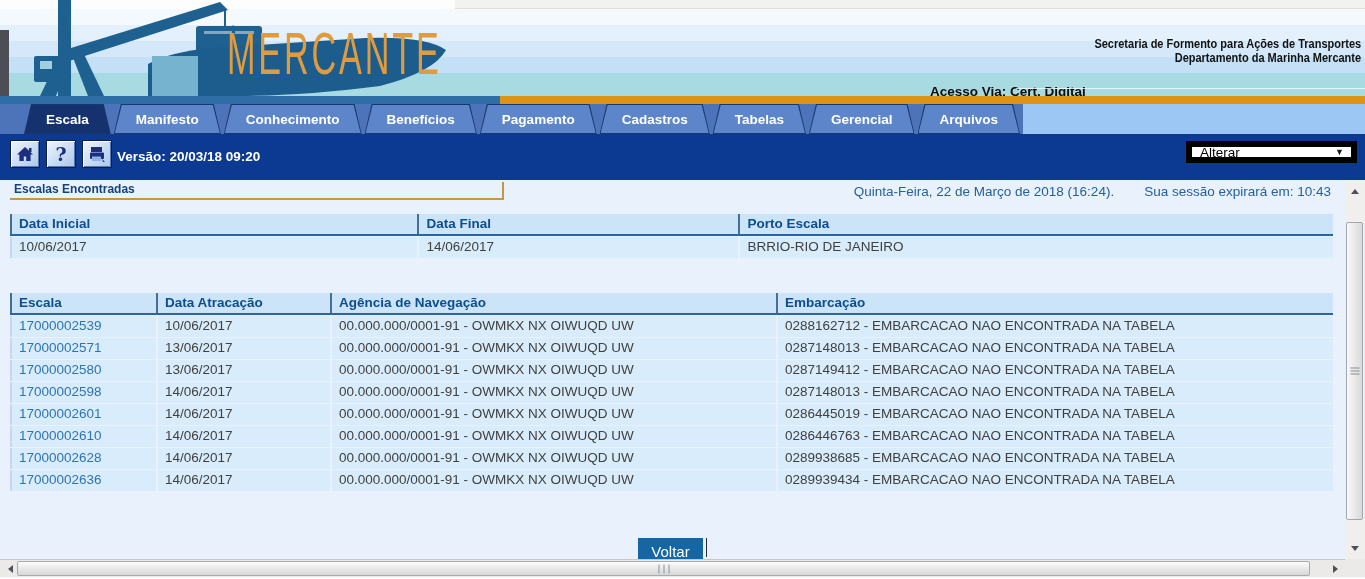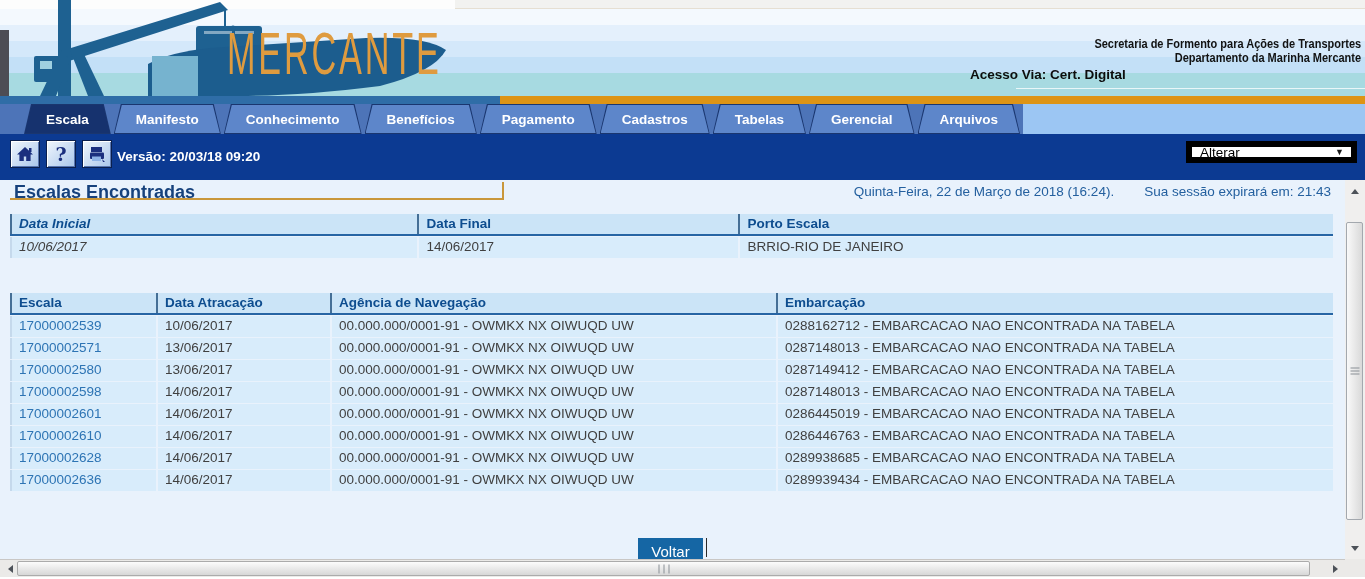--- a/index.html
+++ b/index.html
@@ -21,22 +21,22 @@
   .brand {
     position:absolute; left:227px; top:24px; font-size:60px; line-height:60px;
     color:#df9b3f; letter-spacing:5px; transform:scaleX(.57); transform-origin:left top;
     white-space:nowrap;
   }
   .org-text {
     position:absolute; right:4px; top:37px; text-align:right;
     font-weight:bold; font-size:12.5px; line-height:14px; color:#121212;
     transform:scaleX(.88); transform-origin:right top; white-space:nowrap;
   }
-  .access-via { position:absolute; left:930px; top:67px; font-weight:bold;
-    font-size:13.5px; color:#0d0d0d;margin-left:40px; }
+  .access-via { position:absolute; left:930px; top:84px; font-weight:bold;
+    font-size:13.5px; color:#0d0d0d; }
   .access-underline { position:absolute; left:1016px; top:88px; width:349px; height:1px;
     background:rgba(255,255,255,.75); }
   
   .accent { position:absolute; top:96px; left:0; width:1365px; height:8px; }
   .accent .left  { position:absolute; left:0; top:0; width:500px; height:8px; background:#2f6da7; }
   .accent .right { position:absolute; left:500px; top:0; width:865px; height:8px; background:#dd9415; }
   
   .tab-row { position:absolute; top:104px; left:0; width:1365px; height:30px;
     background:#9cc6f3; display:flex; }
   .tabs-container { display:flex; background:#4d74b8; padding-left:24px; height:30px; }
@@ -68,36 +68,36 @@
   .select-fake {
     position:absolute; right:8px; top:7px; width:171px; height:22px;
     background:#ffffff; border:6px solid #000000; display:flex; align-items:center;
     font-size:13.5px; color:#000; padding-left:8px; cursor:pointer;
   }
   .select-arrow { margin-left:auto; margin-right:7px; font-size:9px; color:#1a1a1a; }
   
   .content { position:absolute; top:180px; left:0; width:1345px; height:379px; background:#e9f2fc; }
   .title-box { position:absolute; left:10px; top:2px; width:494px; height:18px;
     border-bottom:2px solid #c9973b; border-right:2px solid #c9973b; }
-  .page-title { position:absolute; left:4px; top:0px; font-size:18px; font-weight:bold; color:#16417c; white-space:nowrap; }
+  .page-title { position:absolute; left:4px; top:0px; font-size:12px; font-weight:bold; color:#16417c; white-space:nowrap; }
   .status-line { position:absolute; right:14px; top:4px; font-size:13.5px; color:#24609f; white-space:nowrap; }
   .status-line .gap { display:inline-block; width:30px; }
   .tbl { position:absolute; left:10px; width:1323px; }
   .filter-tbl { top:34px; }
   .results-tbl { top:113px; }
   .thead { display:flex; height:22px; background:#cbe4f7; border-bottom:2px solid #2765a4; }
   .thcell { border-left:2px solid #456f96; padding-left:7px; font-weight:bold;
     font-size:13.5px; color:#0e4d8f; line-height:20px; white-space:nowrap; overflow:hidden; }
   .trow { display:flex; height:21px; background:#d8ecfb; margin-top:1px; }
   .tcell { border-left:2px solid #e9f2fc; padding-left:7px; font-size:13.5px;
     color:#404040; line-height:20px; white-space:nowrap; overflow:hidden; }
   .tcell:first-child, .thcell:first-child { border-left-color:#456f96; }
   .trow .tcell:first-child { border-left:2px solid #c5d9ec; }
   
-  .fc1 { width:424px;font-style:italic; } .fc2 { width:334px; } .fc3 { width:619px; }
+  .fc1 { width:424px; } .fc2 { width:334px; } .fc3 { width:619px; }
   
   .rc1 { width:146px; } .rc2 { width:174px; } .rc3 { width:446px; } .rc4 { width:557px; }
   .link { color:#2d74b4; cursor:pointer; }
   
   .voltar-row { position:absolute; top:358px; left:0; width:1345px; display:flex; justify-content:center; }
   .voltar-btn { background:#1566a4; color:#ffffff; font-size:15px; line-height:20px;
     height:28px; padding:0 13px; cursor:pointer; border:none; font-family:"Liberation Sans",sans-serif; }
   .cursor-line { width:1px; height:19px; background:#2a2a2a; margin-left:3px; }
   
   .vscroll { position:absolute; left:1345px; top:180px; width:20px; height:379px;
@@ -215,21 +215,21 @@
     <span>Alterar</span>
     <span class="select-arrow">▼</span>
   </div>
 </div>
 
 <div class="content">
   <div class="title-box">
     <div class="page-title">Escalas Encontradas</div>
   </div>
   <div class="status-line">
-    <span>Quinta-Feira, 22 de Março de 2018 (16:24).</span><span class="gap"></span><span>Sua sessão expirará em: 21:43</span>
+    <span>Quinta-Feira, 22 de Março de 2018 (16:24).</span><span class="gap"></span><span>Sua sessão expirará em: 10:43</span>
   </div>
 
   <div class="tbl filter-tbl">
     <div class="thead">
       <div class="thcell fc1">Data Inicial</div>
       <div class="thcell fc2">Data Final</div>
       <div class="thcell fc3">Porto Escala</div>
     </div>
     <div class="trow">
       <div class="tcell fc1">10/06/2017</div>

